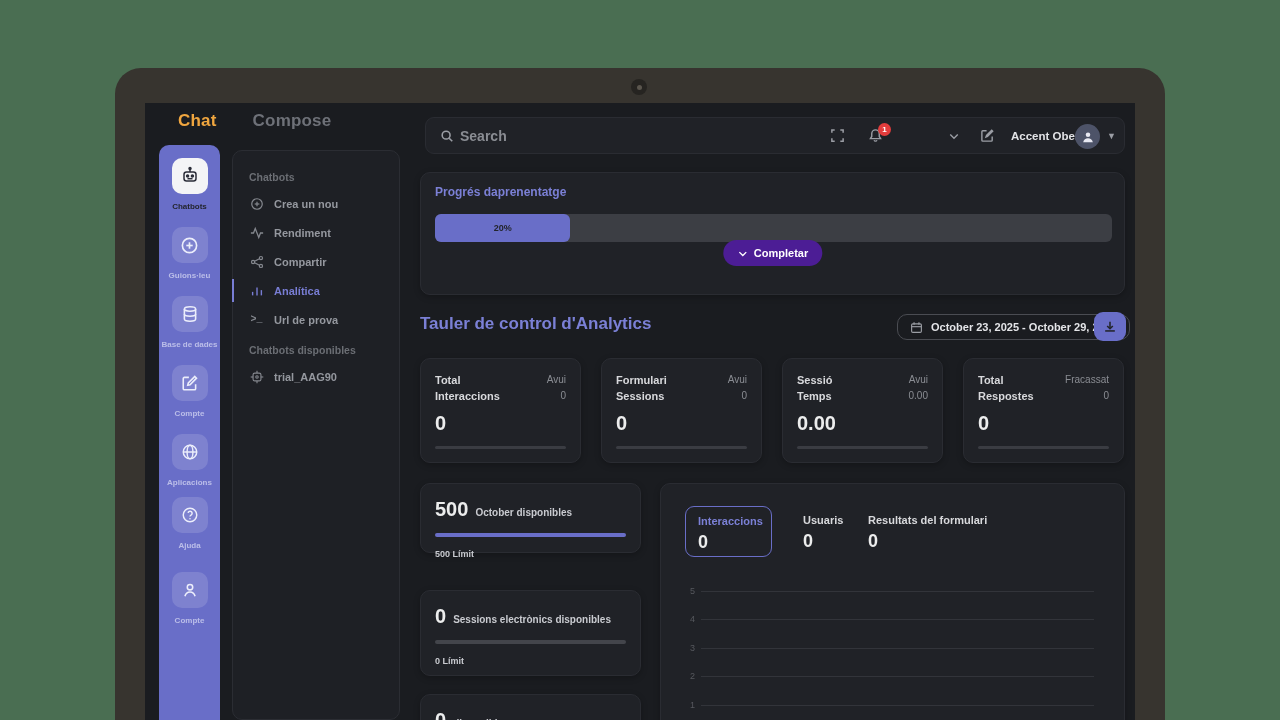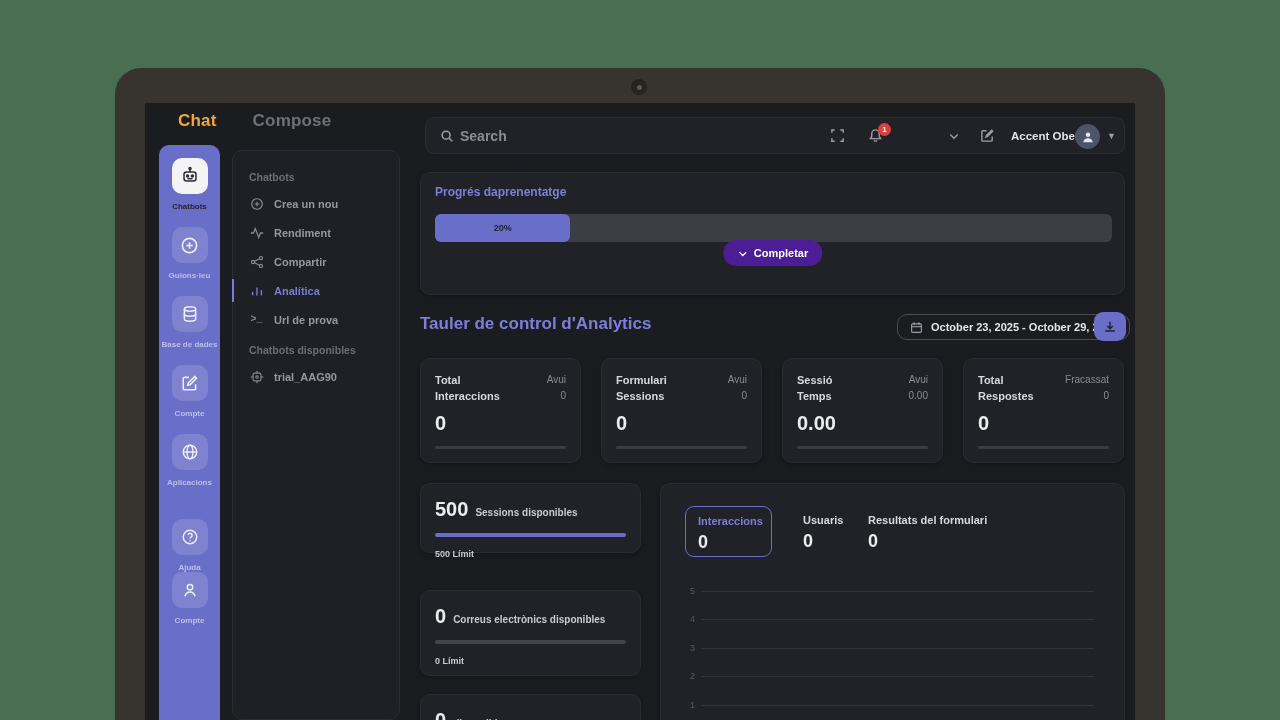--- a/index.html
+++ b/index.html
@@ -225,21 +225,21 @@
       <div class="sb-item" style="top:289px">
         <div class="sb-icon">
           <svg width="18" height="18" viewBox="0 0 16 16" fill="none" stroke="currentColor" stroke-width="1.3">
               <circle cx="8" cy="8" r="6"></circle>
               <ellipse cx="8" cy="8" rx="2.6" ry="6"></ellipse>
               <line x1="2" y1="8" x2="14" y2="8"></line>
             </svg>
         </div>
         <div class="sb-label">Aplicacions</div>
       </div>
-      <div class="sb-item" style="top:374px">
+      <div class="sb-item" style="top:352px">
         <div class="sb-icon">
           <svg width="18" height="18" viewBox="0 0 16 16" fill="none" stroke="currentColor" stroke-width="1.3">
               <circle cx="8" cy="8" r="6"></circle>
               <path d="M6.3 6.2a1.8 1.8 0 1 1 2.6 1.9c-.6.3-.9.7-.9 1.3"></path>
               <circle cx="8" cy="11.4" r="0.7" fill="currentColor" stroke="none"></circle>
             </svg>
         </div>
         <div class="sb-label">Ajuda</div>
       </div>
       <div class="sb-item" style="top:427px">
@@ -401,29 +401,29 @@
             <div>0</div>
           </div>
       </div>
       <div class="stat-value">0</div>
       <div class="stat-divider"></div>
     </div>
 
     <div class="card quota-card q-sessions">
       <div class="q-row">
         <span class="q-value">500</span>
-        <span class="q-label">Sessions disponibles</span>
+        <span class="q-label">October disponibles</span>
       </div>
       <div class="q-bar full"></div>
       <div class="q-limit">500 Límit</div>
     </div>
     <div class="card quota-card q-emails">
       <div class="q-row">
         <span class="q-value">0</span>
-        <span class="q-label">Correus electrònics disponibles</span>
+        <span class="q-label">Sessions electrònics disponibles</span>
       </div>
       <div class="q-bar"></div>
       <div class="q-limit">0 Límit</div>
     </div>
     <div class="card quota-card q-third">
       <div class="q-row">
         <span class="q-value">0</span>
         <span class="q-label">disponibles</span>
       </div>
 

